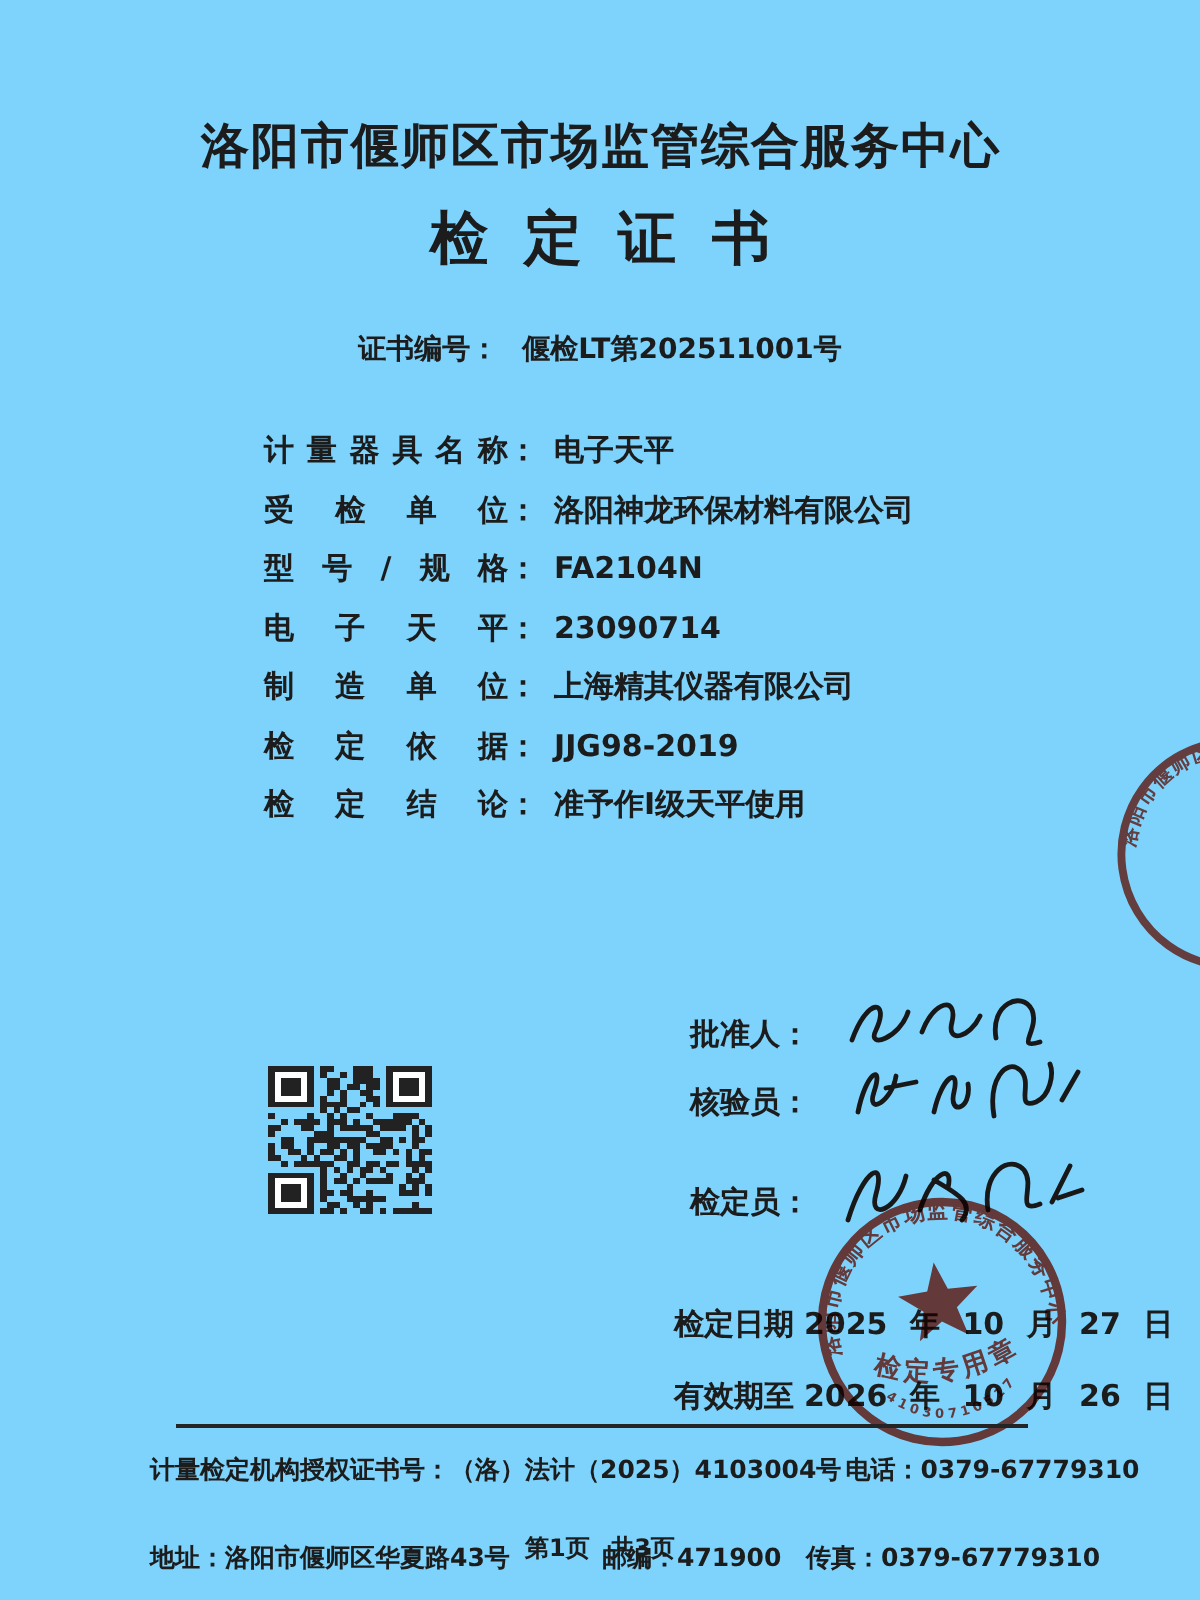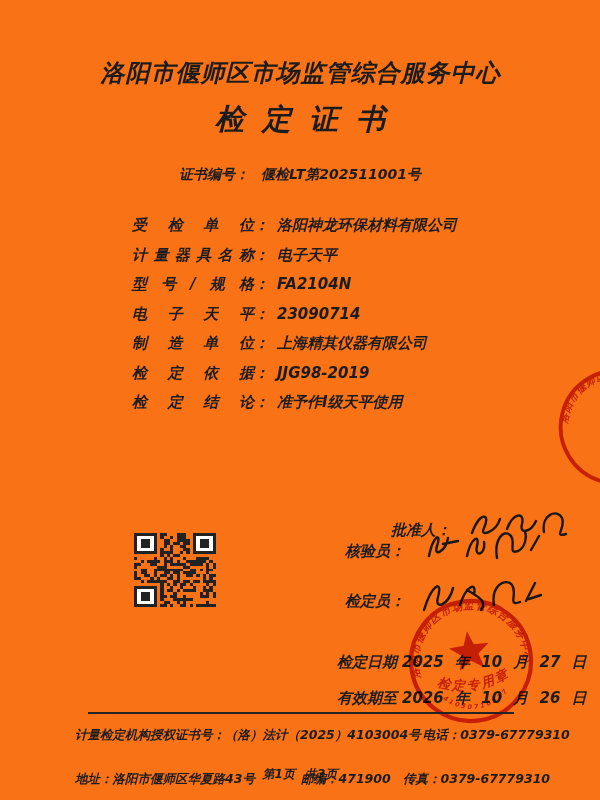--- a/index.html
+++ b/index.html
@@ -1,20 +1,20 @@
 <!DOCTYPE html>
 <html><head>
 <meta charset="utf-8">
 <style>
   html,body{margin:0;padding:0;background:#e8e8e8;}
   .page{
-    position:relative;width:600px;height:800px;background:#f97316;
+    position:relative;width:600px;height:800px;background:#7dd3fc;
     overflow:hidden;margin:0 auto;
     font-family:"DejaVu Sans","Liberation Sans",sans-serif;
-    color:#1c1c1c;font-weight:700;font-style:italic;
+    color:#1c1c1c;font-weight:700;
   }
   .org-title{position:absolute;top:57px;left:0;width:100%;text-align:center;
     font-size:24px;letter-spacing:1px;text-indent:1px;white-space:nowrap;}
   .doc-title{position:absolute;top:100px;left:0;width:100%;text-align:center;
     font-size:29px;letter-spacing:18px;text-indent:18px;white-space:nowrap;}
   .cert-no{position:absolute;top:166px;left:0;width:100%;text-align:center;
     font-size:14px;white-space:nowrap;}
   .cert-no .val{margin-left:12px;}
 
   .fields{position:absolute;top:211px;left:132px;}
@@ -53,24 +53,24 @@
 
   <div class="org-title">洛阳市偃师区市场监管综合服务中心</div>
   <div class="doc-title">检定证书</div>
 
   <div class="cert-no">
     <span>证书编号：</span><span class="val">偃检LT第202511001号</span>
   </div>
 
   <div class="fields">
     <div class="frow">
+      <span class="flabel">计量器具名称</span><span>：</span><span class="fvalue">电子天平</span>
+    </div>
+    <div class="frow">
       <span class="flabel">受检单位</span><span>：</span><span class="fvalue">洛阳神龙环保材料有限公司</span>
-    </div>
-    <div class="frow">
-      <span class="flabel">计量器具名称</span><span>：</span><span class="fvalue">电子天平</span>
     </div>
     <div class="frow">
       <span class="flabel">型号/规格</span><span>：</span><span class="fvalue">FA2104N</span>
     </div>
     <div class="frow">
       <span class="flabel">电子天平</span><span>：</span><span class="fvalue">23090714</span>
     </div>
     <div class="frow">
       <span class="flabel">制造单位</span><span>：</span><span class="fvalue">上海精其仪器有限公司</span>
     </div>
@@ -310,21 +310,21 @@
         <rect x="6.56" y="5.92" width="9.84" height="8.879999999999999" fill="#222"></rect>
         <rect x="59.04" y="0" width="22.959999999999997" height="20.72" fill="#222"></rect>
         <rect x="62.31999999999999" y="2.96" width="16.4" height="14.8" fill="#fff"></rect>
         <rect x="65.6" y="5.92" width="9.84" height="8.879999999999999" fill="#222"></rect>
         <rect x="0" y="53.28" width="22.959999999999997" height="20.72" fill="#222"></rect>
         <rect x="3.28" y="56.24" width="16.4" height="14.8" fill="#fff"></rect>
         <rect x="6.56" y="59.2" width="9.84" height="8.879999999999999" fill="#222"></rect>
       </svg>
   </div>
 
-  <div class="sigrow" style="top:519px;margin-left:46px;">
+  <div class="sigrow" style="top:506px;">
     <span>批准人：</span>
     <svg class="sig-svg" width="120" height="46" viewBox="0 0 120 46">
       <path d="M7,30 C15,8 26,10 19,25 C14,35 31,29 35,16 M42,26 C48,10 60,8 57,21 C54,32 66,29 71,18 M79,29 C76,12 92,5 97,15 C101,25 88,35 101,31"></path>
     </svg>
   </div>
   <div class="sigrow" style="top:540px;">
     <span>核验员：</span>
     <svg class="sig-svg" width="130" height="48" viewBox="0 0 130 48">
       <path d="M10,32 C14,12 23,7 18,22 C14,34 27,27 29,14 M24,20 L39,17 M48,32 C52,14 61,9 58,22 C55,34 67,31 65,18 M78,34 C75,16 84,5 91,11 C98,17 88,31 99,27 C106,24 108,13 106,8 M112,26 L120,12"></path>
     </svg>

